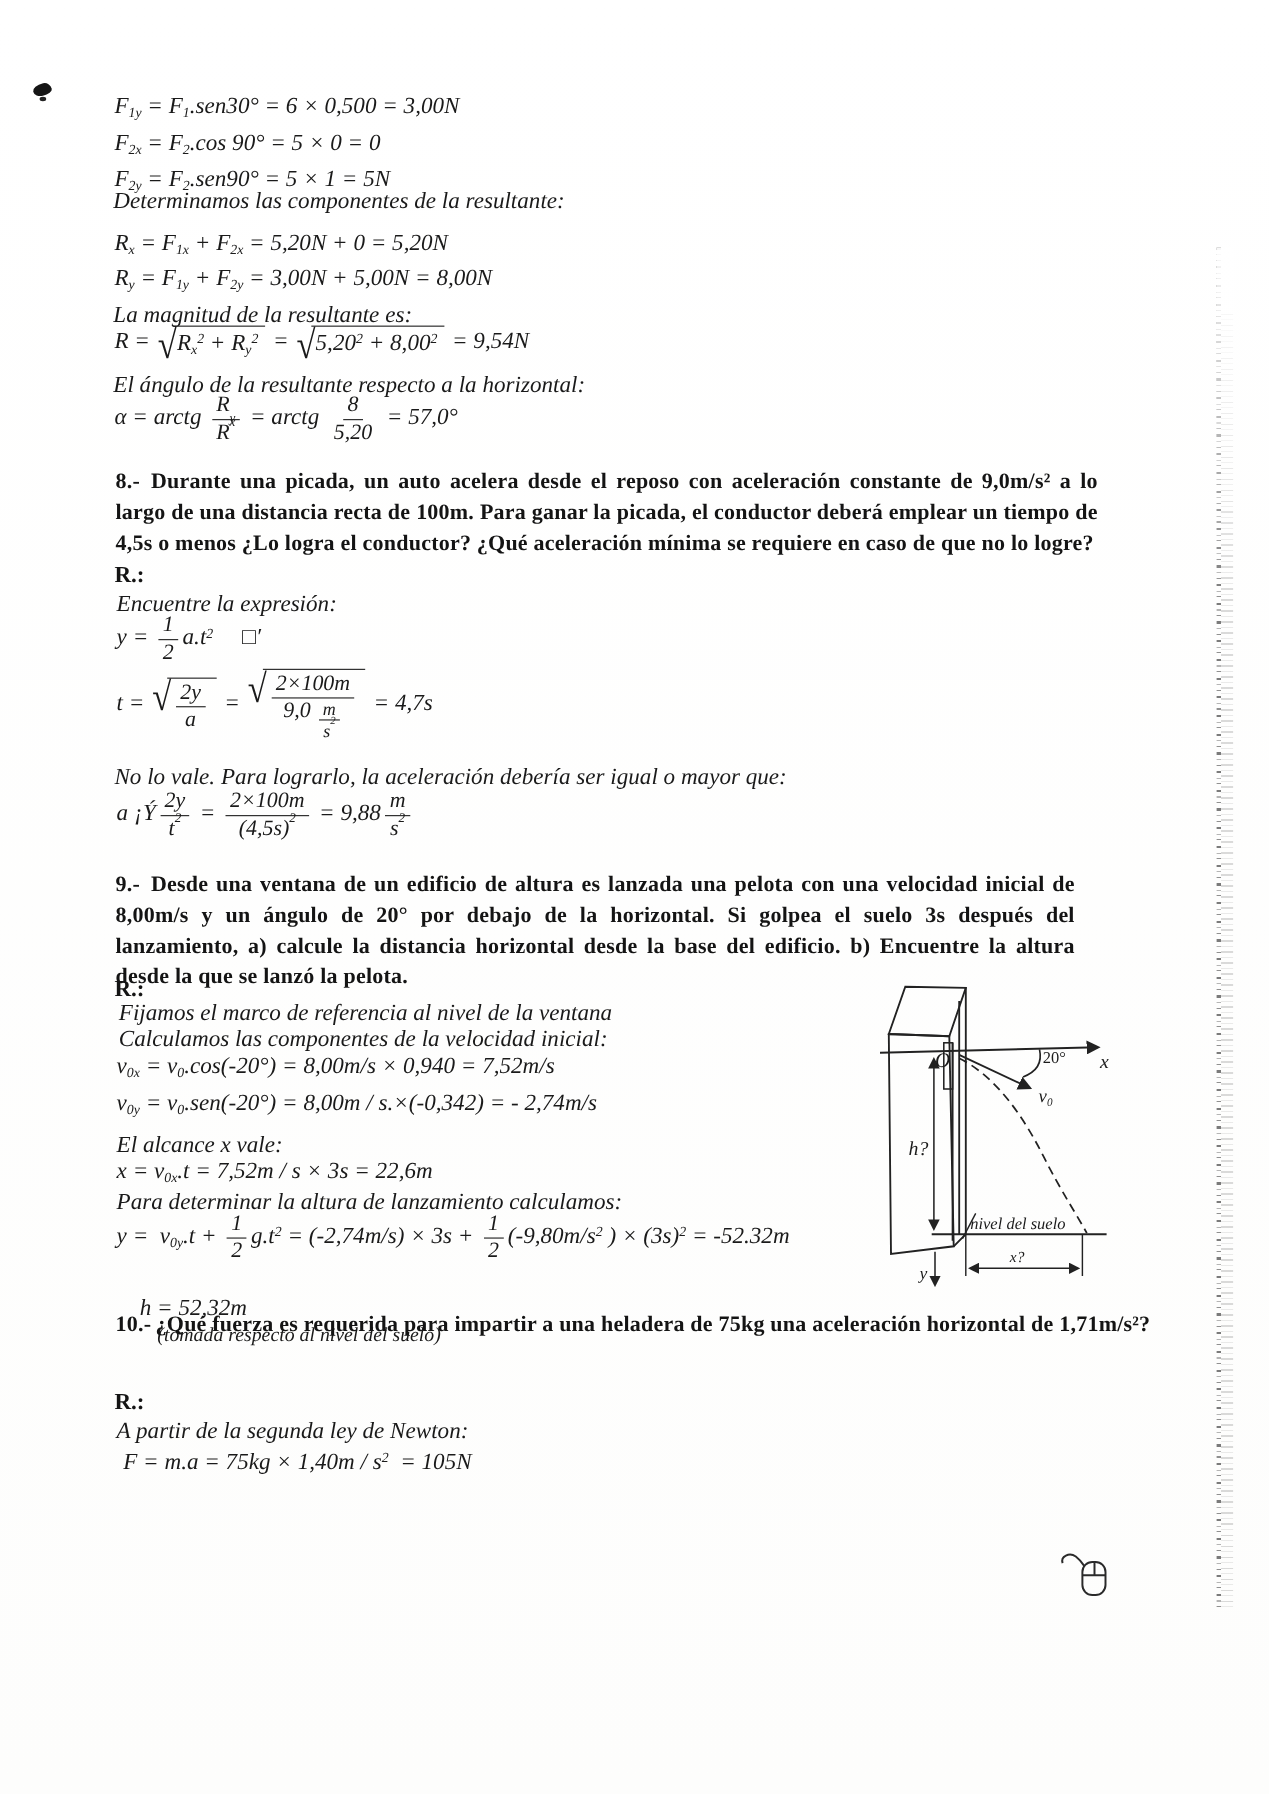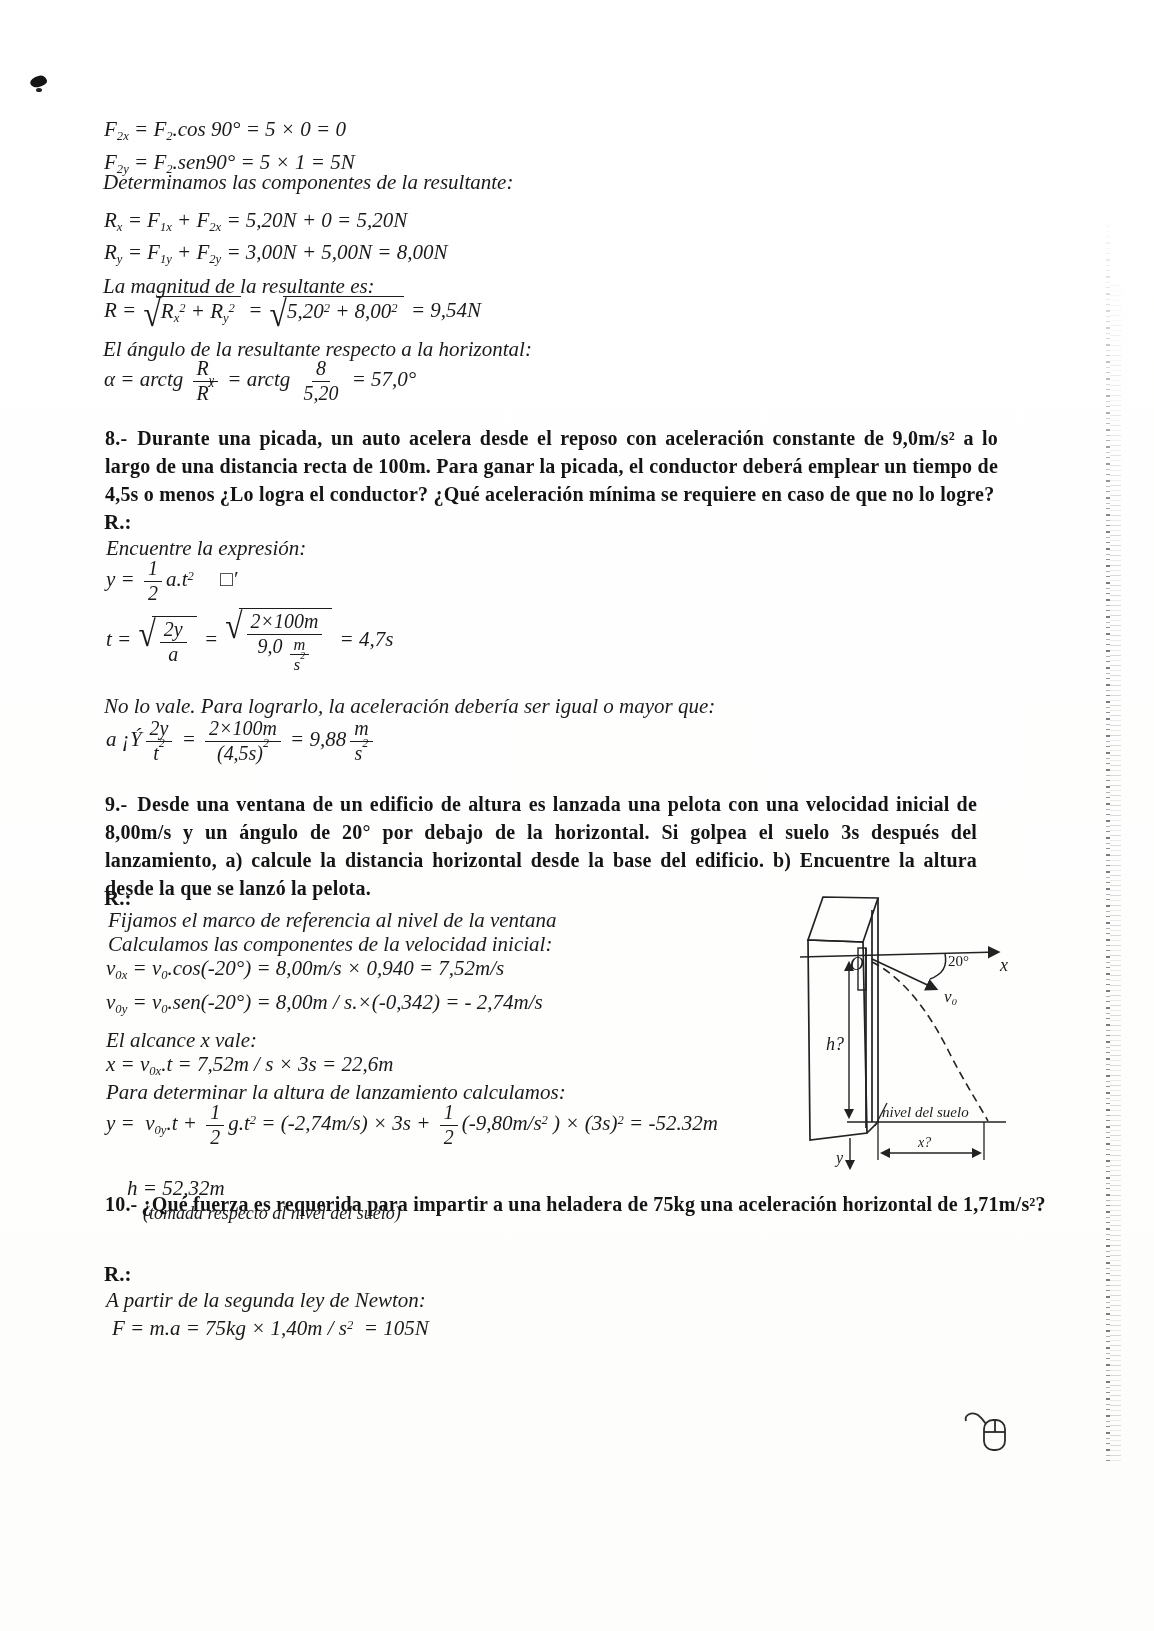--- a/index.html
+++ b/index.html
@@ -46,20 +46,21 @@
   svg text{font-family:"Liberation Serif","DejaVu Serif",serif;}
 </style>
 </head>
 <body>
 
 <div class="sheet">
 
   <div class="abs blot" style="left:30px;top:76px;width:17px;height:11px;"></div>
   <div class="abs blot2" style="left:36px;top:88px;width:6px;height:4px;"></div>
 
+  <div class="abs eq" style="left:104px;top:84px;">F<sub>1y</sub> = F<sub>1</sub>.sen30° = 6 × 0,500 = 3,00N</div>
   <div class="abs eq" style="left:104px;top:117px;">F<sub>2x</sub> = F<sub>2</sub>.cos 90° = 5 × 0 = 0</div>
   <div class="abs eq" style="left:104px;top:150px;">F<sub>2y</sub> = F<sub>2</sub>.sen90° = 5 × 1 = 5N</div>
   <div class="abs narr" style="left:103px;top:170px;">Determinamos las componentes de la resultante:</div>
   <div class="abs eq" style="left:104px;top:208px;">R<sub>x</sub> = F<sub>1x</sub> + F<sub>2x</sub> = 5,20N + 0 = 5,20N</div>
   <div class="abs eq" style="left:104px;top:240px;">R<sub>y</sub> = F<sub>1y</sub> + F<sub>2y</sub> = 3,00N + 5,00N = 8,00N</div>
   <div class="abs narr" style="left:103px;top:274px;">La magnitud de la resultante es:</div>
   <div class="abs eq" style="left:104px;top:296px;">R = <span class="sqrt"><span class="sign">√</span><span class="rad">R<sub>x</sub><sup>2</sup> + R<sub>y</sub><sup>2</sup></span></span> = <span class="sqrt"><span class="sign">√</span><span class="rad">5,20<sup>2</sup> + 8,00<sup>2</sup></span></span> = 9,54N</div>
   <div class="abs narr" style="left:103px;top:337px;">El ángulo de la resultante respecto a la horizontal:</div>
   <div class="abs eq" style="left:104px;top:358px;">α = arctg <span class="frac"><span class="num">R<sub>y</sub></span><span class="den">R<sub>x</sub></span></span> = arctg <span class="frac"><span class="num">8</span><span class="den">5,20</span></span> = 57,0°</div>
 

